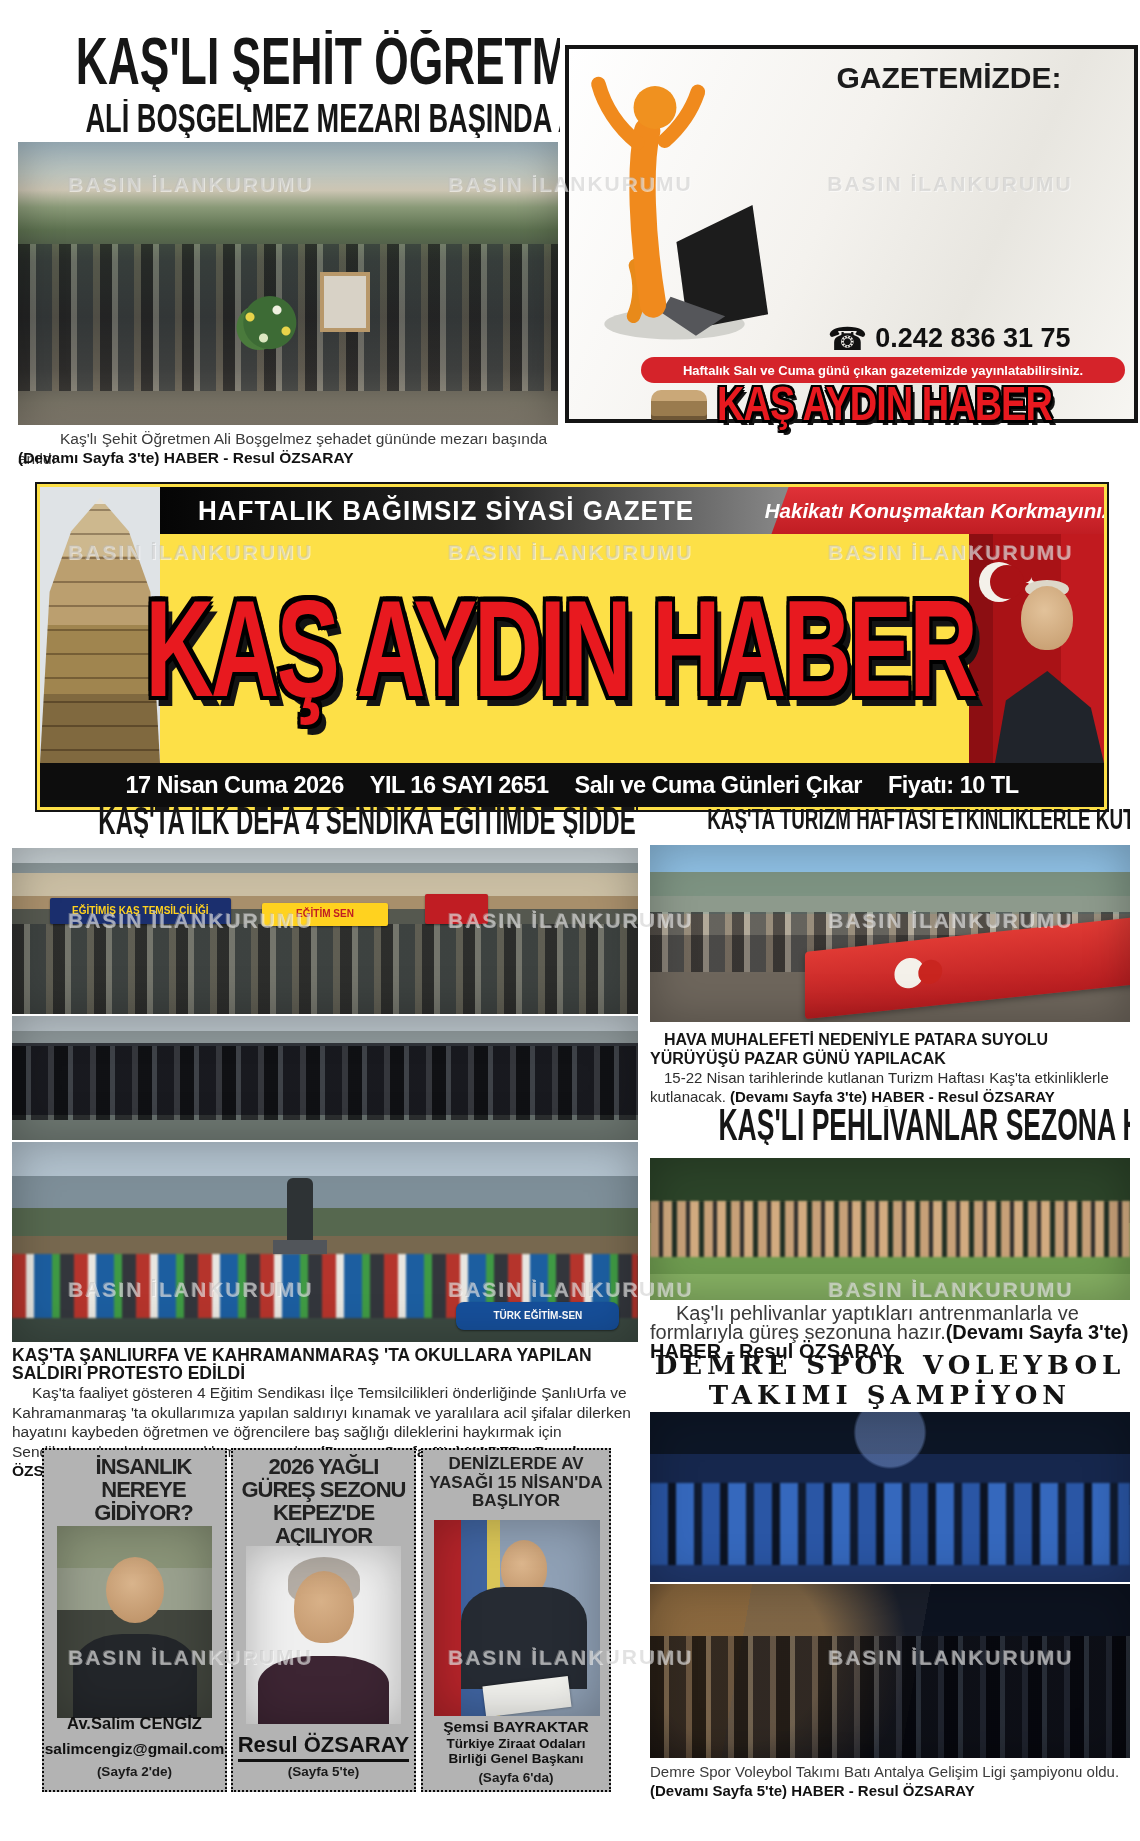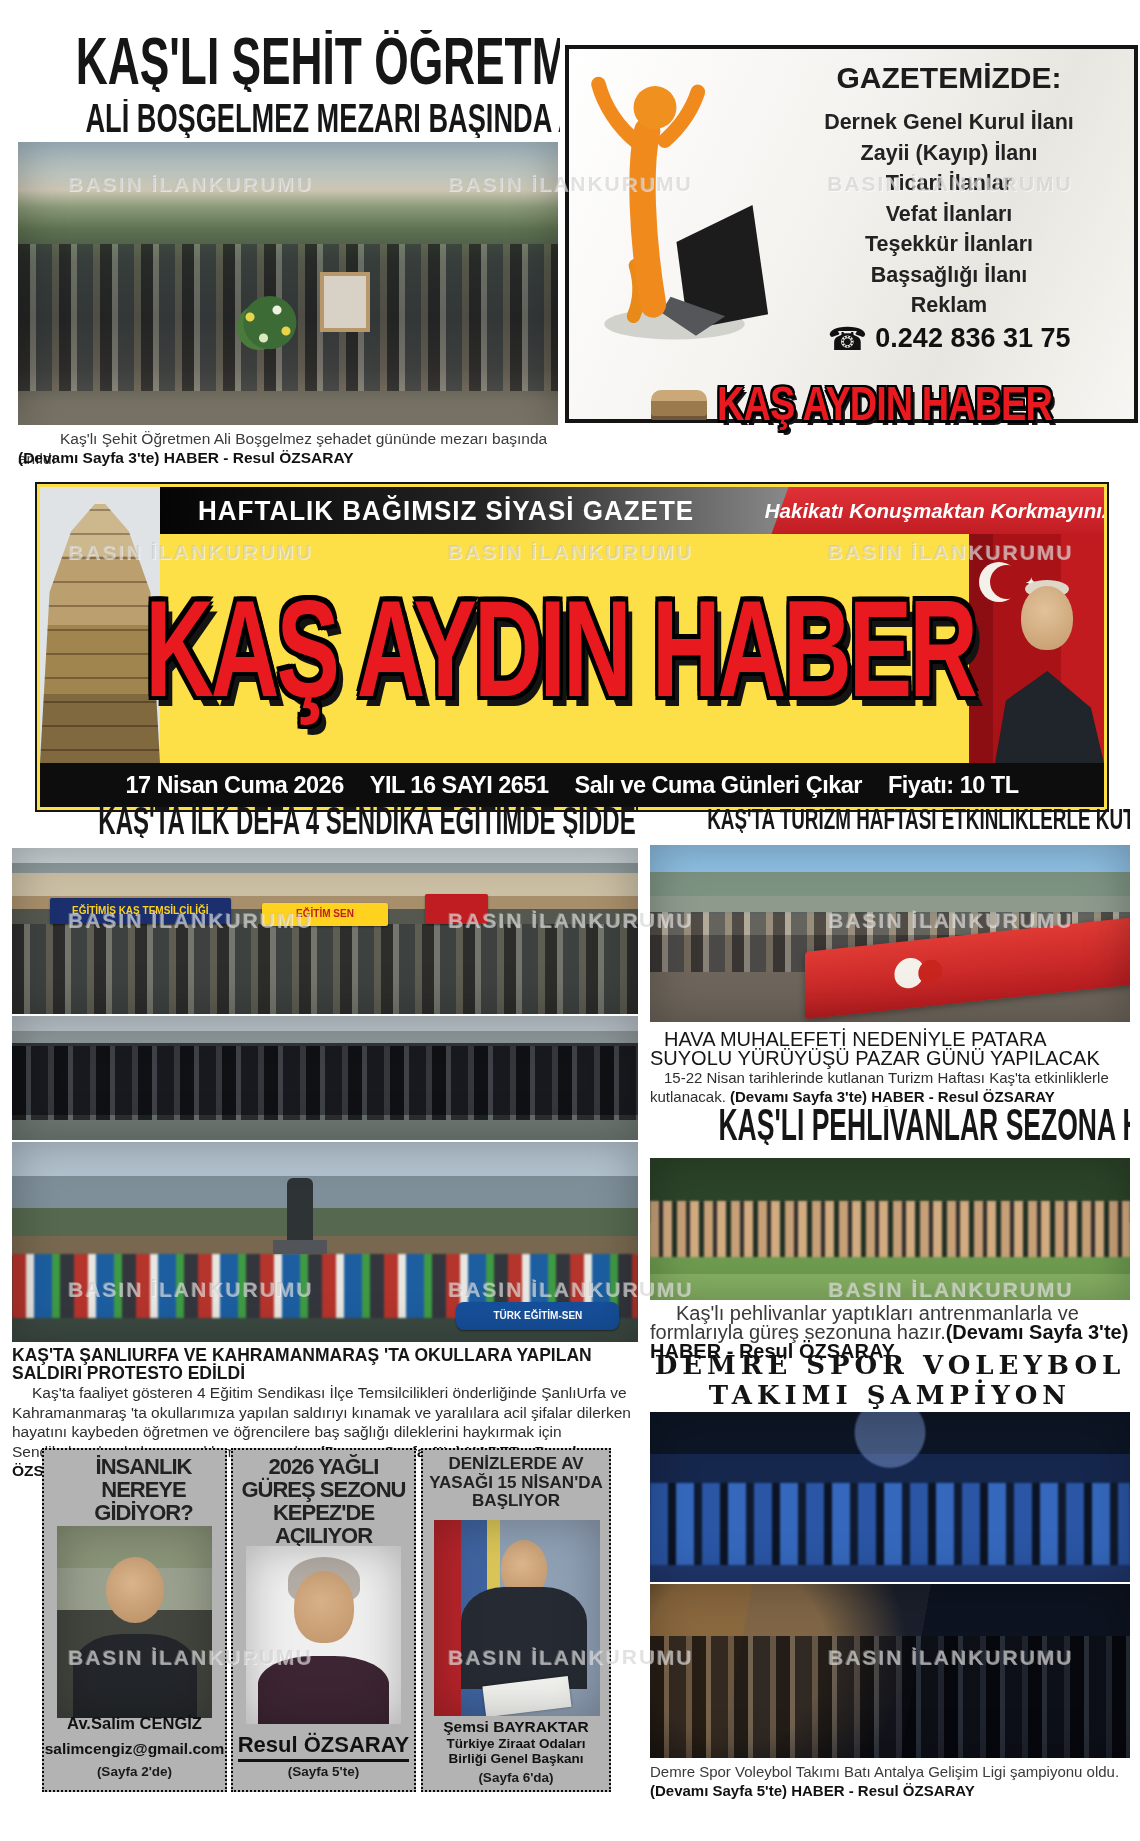--- a/index.html
+++ b/index.html
@@ -138,21 +138,21 @@
 
   
   .to-h{left:650px;top:806px;width:480px;text-align:center;font-size:23px;overflow:hidden;}
   .to-h span{transform:scale(.82,1.25);}
   #ph-tourism{left:650px;top:845px;width:480px;height:177px;
      background:linear-gradient(180deg,#8fc0e4 0 15%,#7d9382 15% 29%,#8d9a8c 29% 39%,#a59a88 39% 51%,#6e665c 51% 100%);}
   .flagRed{position:absolute;left:32%;top:50%;width:72%;height:38%;border-radius:4px;
      background:linear-gradient(180deg,#e03a34,#b81d20);transform:rotate(-6deg) skewX(-6deg);box-shadow:0 2px 6px rgba(0,0,0,.35);}
   .flagRed:before{content:"";position:absolute;left:26%;top:26%;width:30px;height:30px;border-radius:50%;background:#f4f1ea;}
   .flagRed:after{content:"";position:absolute;left:33%;top:31%;width:24px;height:24px;border-radius:50%;background:#c9251f;}
-  .to-sub{left:650px;top:1030px;width:480px;font-size:20px;line-height:19px;font-weight:400;color:#161616;text-indent:14px;}
+  .to-sub{left:650px;top:1030px;width:480px;font-size:16px;line-height:19px;font-weight:700;color:#161616;text-indent:14px;}
   .to-body{left:650px;top:1068px;width:480px;font-size:15px;line-height:19px;color:#2e2e2e;text-indent:14px;}
   .to-body b{color:#111;}
   .wr-h{left:650px;top:1106px;width:480px;text-align:center;font-size:34px;overflow:hidden;}
   .wr-h span{transform:scale(.78,1.3);}
   #ph-wrestlers{left:650px;top:1158px;width:480px;height:142px;
      background:linear-gradient(180deg,#2c4429 0 30%,#3f5c35 30% 46%,#6f9c50 46% 82%,#86b163 82% 100%);}
   .wrestlerRow{background:repeating-linear-gradient(90deg,#c7a078 0 9px,#2f2f2d 9px 13px,#d2ab80 13px 22px,#203024 22px 27px);filter:blur(.8px);}
   .wr-cap{left:650px;top:1304px;width:480px;font-size:20px;line-height:19px;text-indent:26px;}
   .vb-h{left:650px;top:1350px;width:480px;text-align:center;font-family:"DejaVu Serif","Liberation Serif",serif;
      font-weight:700;font-size:26px;letter-spacing:5px;line-height:30px;color:#141414;}
@@ -191,33 +191,25 @@
       <ellipse cx="100" cy="272" rx="72" ry="16" fill="#d2d2cd"></ellipse>
       <polygon points="102,188 180,150 196,262 114,278" fill="#1c1c1c"></polygon>
       <polygon points="96,244 152,264 122,284 86,260" fill="#55565a"></polygon>
       <path d="M60 212 C66 232 64 250 58 264" stroke="#e88a1a" stroke-width="14" fill="none" stroke-linecap="round"></path>
       <path d="M72 74 C64 110 66 180 78 252" stroke="#f08a1d" stroke-width="27" fill="none" stroke-linecap="round"></path>
       <path d="M62 86 C42 70 28 48 22 26" stroke="#f08a1d" stroke-width="15" fill="none" stroke-linecap="round"></path>
       <path d="M90 84 C106 70 118 52 124 34" stroke="#f08a1d" stroke-width="15" fill="none" stroke-linecap="round"></path>
       <circle cx="80" cy="50" r="22" fill="#f0911f"></circle>
     </svg>
     <div class="abs ad-title">GAZETEMİZDE:</div>
-    <div class="abs ad-items">
-      <div class="ad-item">Dernek Genel Kurul İlanı</div>
-      <div class="ad-item">Zayii (Kayıp) İlanı</div>
-      <div class="ad-item">Ticari İlanlar</div>
-      <div class="ad-item">Vefat İlanları</div>
-      <div class="ad-item">Teşekkür İlanları</div>
-      <div class="ad-item">Başsağlığı İlanı</div>
-      <div class="ad-item">Reklam</div>
-    </div>
     <div class="abs ad-phone">
       <span class="glyph">☎</span>
       <span class="num">0.242 836 31 75</span>
     </div>
+    <div class="abs ad-pill">Haftalık Salı ve Cuma günü çıkan gazetemizde yayınlatabilirsiniz.</div>
     <div class="abs ad-logo-row">
       <span class="tomb-mini"></span>
       <span class="ad-logo">KAŞ AYDIN HABER</span>
     </div>
   </div>
 
   <div class="abs masthead">
     <div class="mh-tomb">
         <i></i>
       </div>

